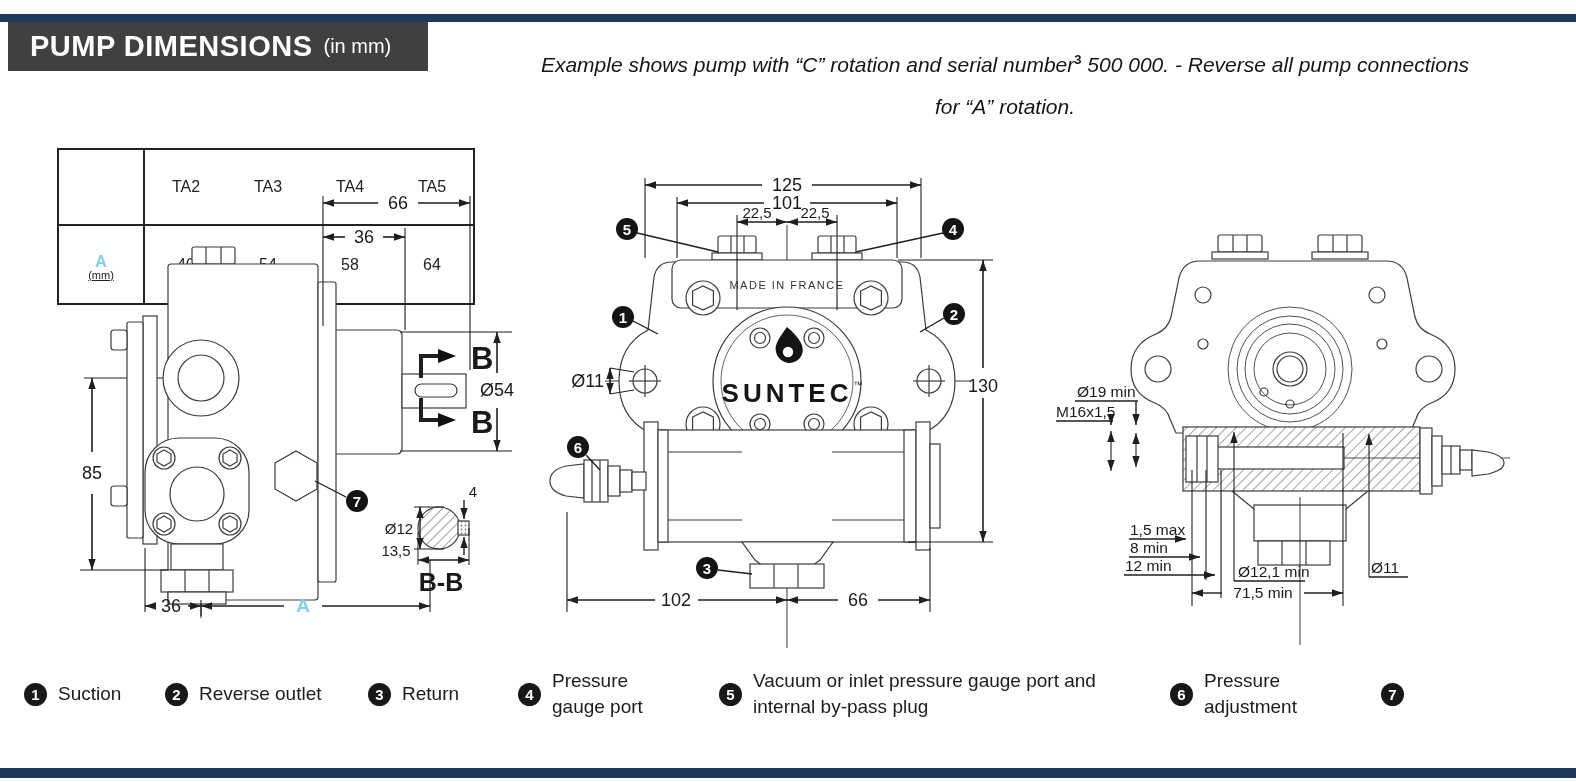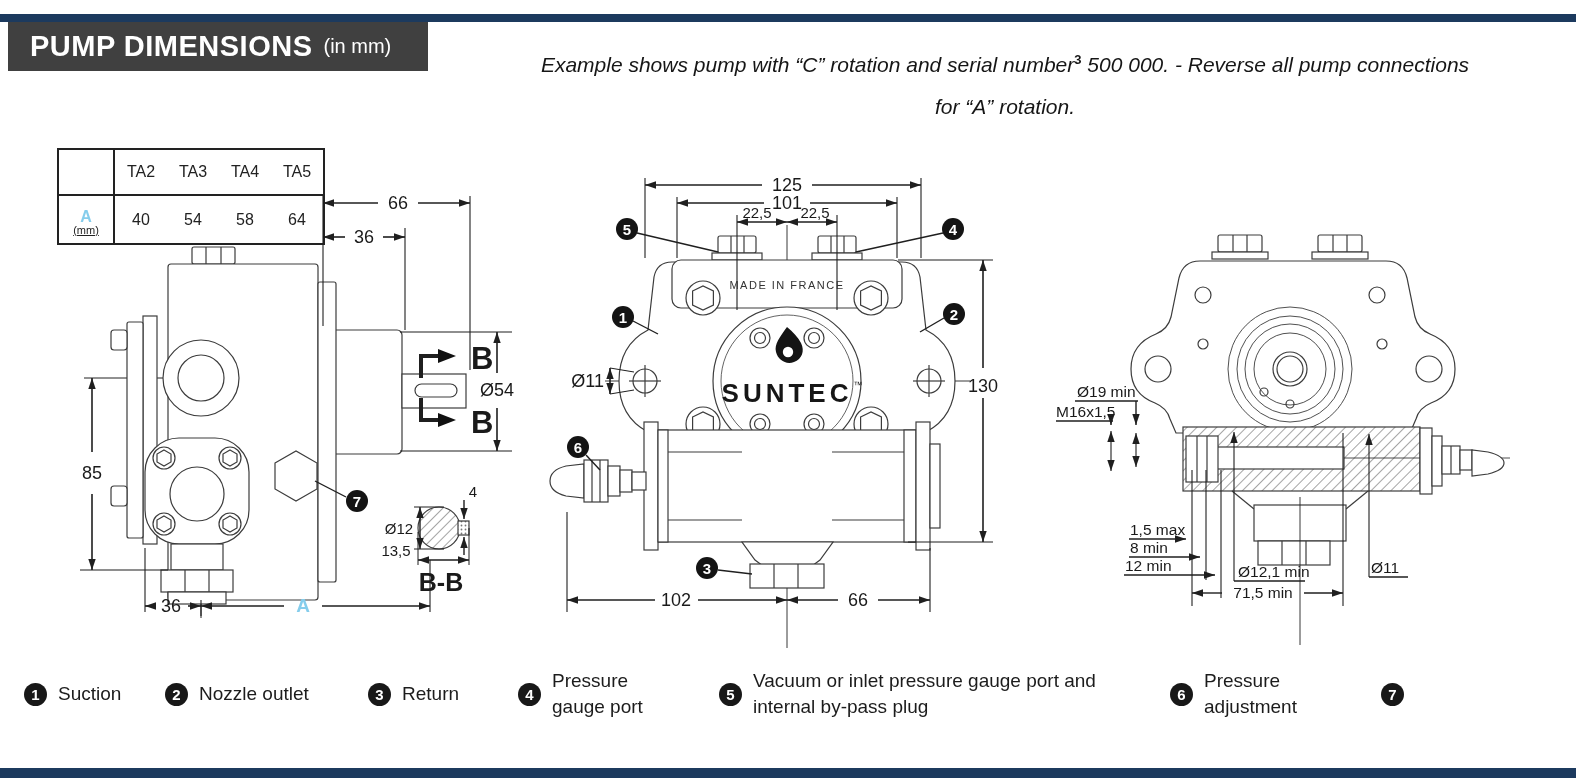--- a/index.html
+++ b/index.html
@@ -10,21 +10,21 @@
   .header-box{position:absolute;left:8px;top:22px;width:420px;height:49px;background:#404040;
               display:flex;align-items:center;padding-left:22px;box-sizing:border-box;gap:11px;}
   .header-box .title{color:#fff;font-weight:bold;font-size:29px;letter-spacing:.5px;}
   .header-box .title-suffix{color:#fff;font-size:20px;}
   .note{position:absolute;left:440px;top:33px;width:1130px;text-align:center;
         font-style:italic;font-size:21px;color:#161616;}
   .note .nline{height:47px;line-height:54px;}
   .note sup{font-weight:bold;font-size:13px;font-style:normal;}
   table.dim-table{position:absolute;left:57px;top:148px;border-collapse:collapse;
         font-size:16px;color:#222;table-layout:fixed;}
-  table.dim-table th,table.dim-table td{border:0;text-align:center;font-weight:normal;padding:0;}
+  table.dim-table th,table.dim-table td{border:0;text-align:center;font-weight:normal;padding:15px;}
   table.dim-table{border:2px solid #222;}
   table.dim-table .c0{width:54px;border-right:2px solid #222;}
   table.dim-table .cv{width:52px;}
   table.dim-table tr.hrow th{height:44px;border-bottom:2px solid #222;}
   table.dim-table tr.vrow td,table.dim-table tr.vrow th{height:47px;}
   .a-label{color:#85cdec;font-weight:bold;font-size:16px;display:block;line-height:15px;margin-top:6px;}
   .mm-label{font-size:11px;display:block;line-height:12px;color:#222;text-decoration:underline;}
   svg.draw{position:absolute;left:0;top:0;}
   .legend{position:absolute;left:0;top:0;width:1576px;height:782px;pointer-events:none;}
   .legend-item{position:absolute;top:670px;height:48px;display:flex;align-items:center;}
@@ -446,21 +446,21 @@
     </g>
   </svg>
 
   <div class="legend">
     <div class="legend-item" style="left:24px">
       <span class="badge">1</span>
       <span class="legend-label" style="width:80px">Suction</span>
     </div>
     <div class="legend-item" style="left:165px">
       <span class="badge">2</span>
-      <span class="legend-label" style="width:135px">Nozzle outlet</span>
+      <span class="legend-label" style="width:135px">Reverse outlet</span>
     </div>
     <div class="legend-item" style="left:368px">
       <span class="badge">3</span>
       <span class="legend-label" style="width:80px">Return</span>
     </div>
     <div class="legend-item" style="left:518px">
       <span class="badge">4</span>
       <span class="legend-label" style="width:100px">Pressure gauge port</span>
     </div>
     <div class="legend-item" style="left:719px">

